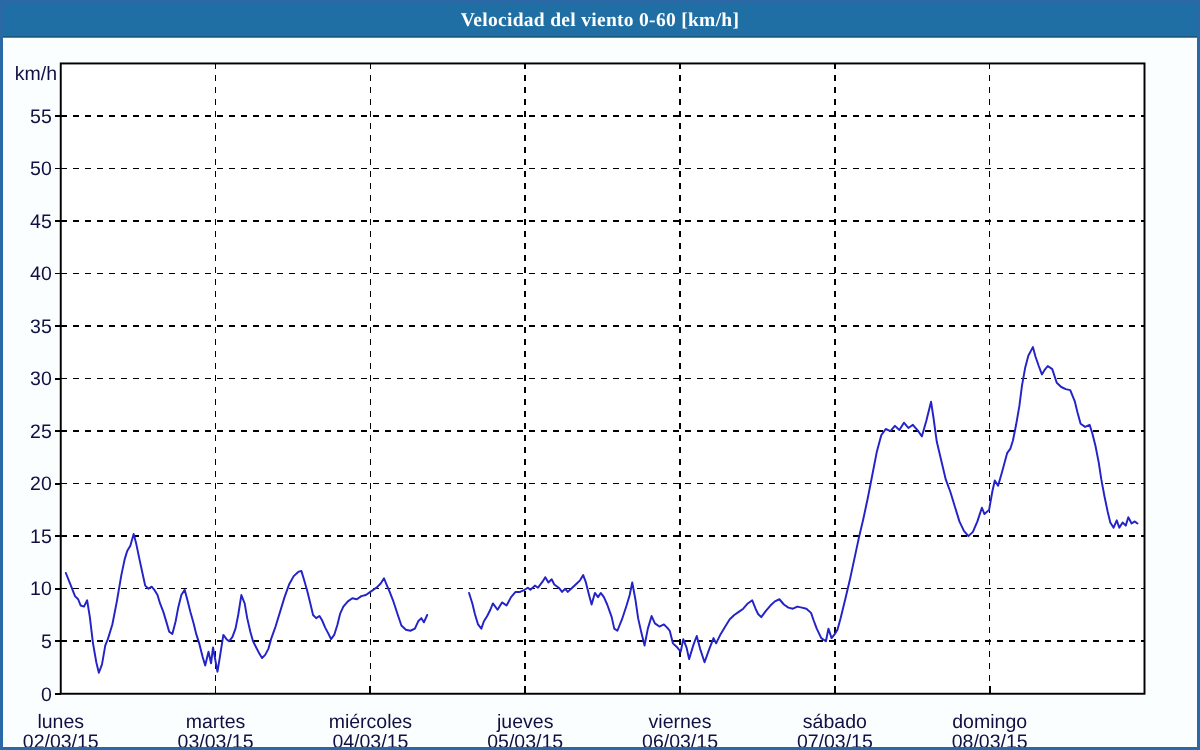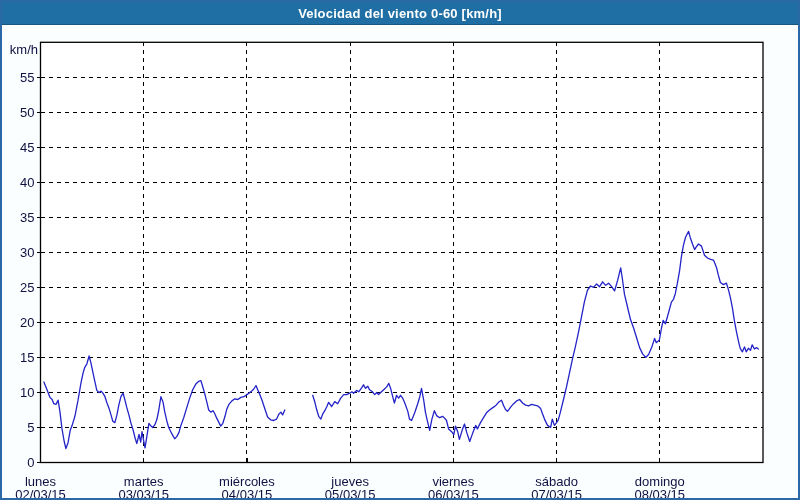--- a/index.html
+++ b/index.html
@@ -4,21 +4,21 @@
 <style>
   html,body{margin:0;padding:0;background:#e8e8e8;}
   .window{
     position:relative;width:800px;height:500px;box-sizing:border-box;
     border:2px solid #2a69a5;background:#fbfefe;overflow:hidden;
     font-family:"Liberation Sans",sans-serif;
   }
   .titlebar{
     position:absolute;left:0;top:0;right:0;height:22px;
     background:#1f6fa4;border-bottom:1px solid #16567f;
-    display:flex;align-items:center;justify-content:center;
+    display:flex;align-items:center;justify-content:center;font-family:Liberation Serif, serif;
   }
   .titlebar span{
     color:#ffffff;font-size:13px;font-weight:bold;letter-spacing:0.2px;
   }
   #chart-svg{position:absolute;left:0;top:0;}
 </style>
 </head>
 <body>
 
 <div class="window">

